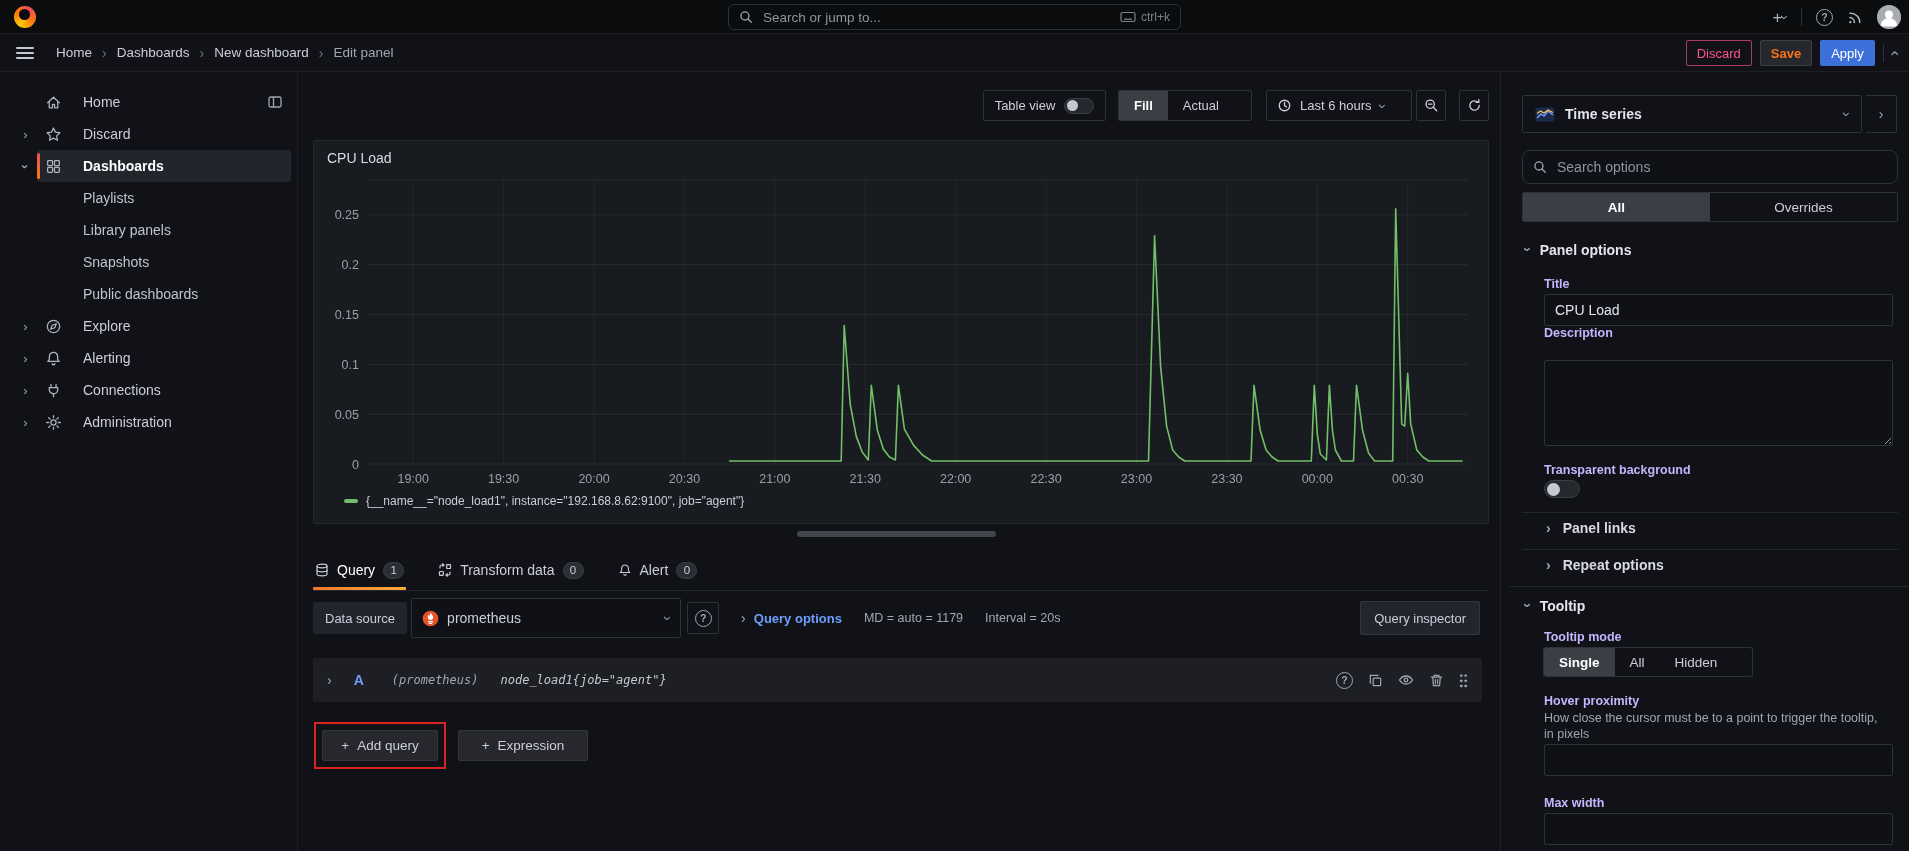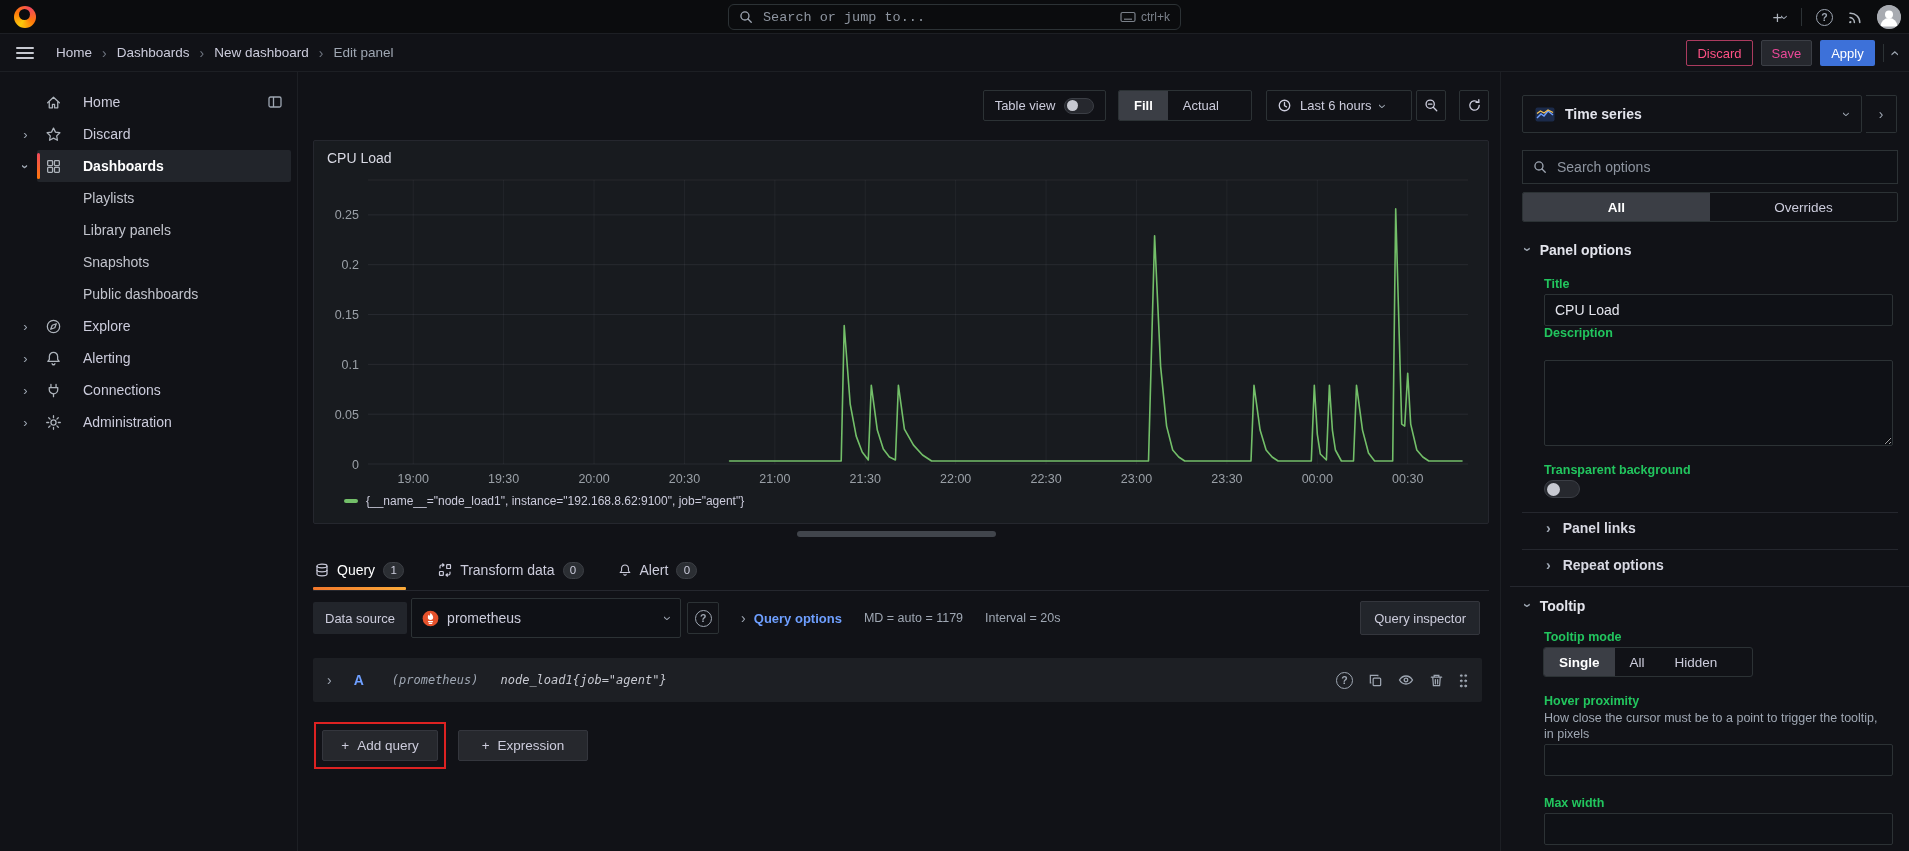--- a/index.html
+++ b/index.html
@@ -7,21 +7,21 @@
   .app{position:relative;width:1909px;height:851px;overflow:hidden;background:#111217;
        font-family:"Liberation Sans",sans-serif;color:#ccccdc;font-size:13px;}
 
   
   .topbar{position:absolute;left:0;top:0;width:1909px;height:34px;background:#0b0c0e;border-bottom:1px solid #1d1f24;}
   .logo{position:absolute;left:14px;top:6px;width:22px;height:22px;border-radius:50%;
         background:conic-gradient(from 210deg,#fbca0a,#ff780a,#f2495c,#ff780a,#fbca0a);}
   .logo::after{content:'';position:absolute;left:5px;top:3px;width:11px;height:11px;border-radius:50%;background:#0b0c0e;}
   .searchbox{position:absolute;left:728px;top:4px;width:453px;height:26px;background:#0b0c0e;
              border:1px solid #2c3235;border-radius:6px;display:flex;align-items:center;padding:0 10px;gap:8px;}
-  .searchbox input{flex:1;background:transparent;border:none;outline:none;color:#a3a3a3;font-size:13.5px;font-family:Liberation Mono, monospace;}
+  .searchbox input{flex:1;background:transparent;border:none;outline:none;color:#a3a3a3;font-size:13.5px;font-family:Liberation Sans, sans-serif;}
   .searchbox input::placeholder{color:#8e95a0;}
   .kbd-hint{display:flex;align-items:center;gap:5px;color:#7b818a;font-size:12px;text-align:right;}
   .top-right{position:absolute;right:8px;top:0;height:34px;display:flex;align-items:center;gap:14px;}
   .tr-divider{width:1px;height:18px;background:#2c3235;}
   .icon-btn{display:flex;align-items:center;justify-content:center;color:#aeb4bc;cursor:pointer;}
   .plus-glyph{font-size:17px;line-height:1;color:#aeb4bc;}
   .avatar{width:24px;height:24px;border-radius:50%;overflow:hidden;background:#a5a8ae;}
 
   
   .crumbbar{position:absolute;left:0;top:34px;width:1909px;height:38px;background:#111217;
@@ -29,21 +29,21 @@
   .burger{width:18px;height:12px;margin-left:16px;display:flex;flex-direction:column;justify-content:space-between;cursor:pointer;}
   .burger div{height:2px;background:#c7c9d1;border-radius:1px;}
   .crumbs{display:flex;align-items:center;gap:10px;margin-left:22px;font-size:13.5px;}
   .crumb{color:#ccccdc;cursor:pointer;}
   .crumb.muted{color:#9fa7b3;cursor:default;}
   .crumb-sep{color:#6f7580;font-size:14px;}
   .crumb-actions{position:absolute;right:12px;top:6px;display:flex;align-items:center;gap:8px;}
   .btn{height:26px;padding:0 10px;border-radius:2px;font-size:13px;display:flex;align-items:center;
        justify-content:center;cursor:pointer;border:1px solid transparent;}
   .btn-discard{color:#ff5286;border-color:rgba(255,82,134,.65);background:transparent;}
-  .btn-save{background:#26282e;border-color:#3b3e45;color:#ec4899;}
+  .btn-save{background:#26282e;border-color:#3b3e45;color:#f97316;font-weight:bold;}
   .btn-apply{background:#3d71d9;color:#fff;}
   .chev{display:inline-block;font-size:14px;color:#9fa7b3;line-height:1;transform-origin:50% 52%;}
   .rot90{transform:rotate(90deg);}
   .rotm90{transform:rotate(-90deg);}
 
   
   .sidebar{position:absolute;left:0;top:72px;width:298px;height:779px;background:#111217;border-right:1px solid #1d1f24;}
   .sidebar-nav{padding-top:14px;}
   .side-item{position:relative;height:32px;display:flex;align-items:center;padding-left:8px;font-size:14px;color:#ccccdc;cursor:pointer;}
   .side-item .side-chev{width:35px;text-align:center;font-size:13px;color:#9fa7b3;}
@@ -131,30 +131,30 @@
   .splitter::before{content:'';position:absolute;left:0;top:0;bottom:0;width:1px;background:#1d1f24;}
 
   
   .options{position:absolute;left:1510px;top:72px;width:399px;height:779px;background:#111217;overflow:hidden;}
   .viz-select{position:absolute;left:12px;top:23px;width:340px;height:38px;border:1px solid #2c3235;border-radius:2px;
               background:#111217;display:flex;align-items:center;padding:0 12px;gap:10px;cursor:pointer;}
   .viz-name{font-size:14px;font-weight:700;color:#e3e4ec;}
   .viz-select .chev{margin-left:auto;}
   .viz-open{position:absolute;left:356px;top:23px;width:31px;height:38px;border:1px solid #2c3235;border-left:none;
             border-radius:0 2px 2px 0;display:flex;align-items:center;justify-content:center;cursor:pointer;}
-  .opt-search{position:absolute;left:12px;top:78px;width:376px;height:34px;border:1px solid #2c3235;border-radius:0;
+  .opt-search{position:absolute;left:12px;top:78px;width:376px;height:34px;border:1px solid #2c3235;border-radius:8px;
               background:#0f1116;display:flex;align-items:center;gap:8px;padding:0 10px;}
   .opt-search input{flex:1;background:transparent;border:none;outline:none;color:#ccccdc;font-size:14px;font-family:inherit;}
   .opt-search input::placeholder{color:#8e95a0;}
   .opt-tabs{position:absolute;left:12px;top:120px;width:376px;height:30px;border:1px solid #2c3235;border-radius:2px;
             display:flex;overflow:hidden;}
   .opt-tab{flex:1;display:flex;align-items:center;justify-content:center;font-size:13.5px;color:#ccccdc;cursor:pointer;}
   .opt-tab.active{background:#3b3e45;color:#fff;font-weight:700;}
   .sect-head{position:absolute;display:flex;align-items:flex-start;gap:10px;font-size:14px;font-weight:700;color:#e3e4ec;cursor:pointer;}
-  .field-label{position:absolute;font-size:12.5px;font-weight:700;color:#22c55e;}
+  .field-label{position:absolute;font-size:12.5px;font-weight:700;color:#c4b5fd;}
   .field-input{position:absolute;left:34px;width:349px;height:32px;background:#0f1116;border:1px solid #2c3235;
                border-radius:2px;color:#e3e4ec;font-size:14px;padding:0 10px;outline:none;font-family:inherit;}
   .field-area{position:absolute;left:34px;width:349px;height:86px;background:#0f1116;border:1px solid #2c3235;
               border-radius:2px;color:#e3e4ec;font-size:14px;padding:6px 10px;outline:none;resize:both;font-family:inherit;}
   .toggle.lg{position:absolute;width:36px;height:18px;}
   .toggle.lg::after{width:13px;height:13px;top:1.5px;}
   .divider{position:absolute;left:12px;width:376px;height:1px;background:#25272e;}
   .divider.full{left:0;width:399px;}
   .subsect{position:absolute;display:flex;align-items:center;gap:12px;font-size:14px;font-weight:700;color:#d8d9e3;cursor:pointer;}
   .mode-tabs{position:absolute;left:33px;top:545px;width:210px;height:30px;border:1px solid #2c3235;border-radius:3px;

